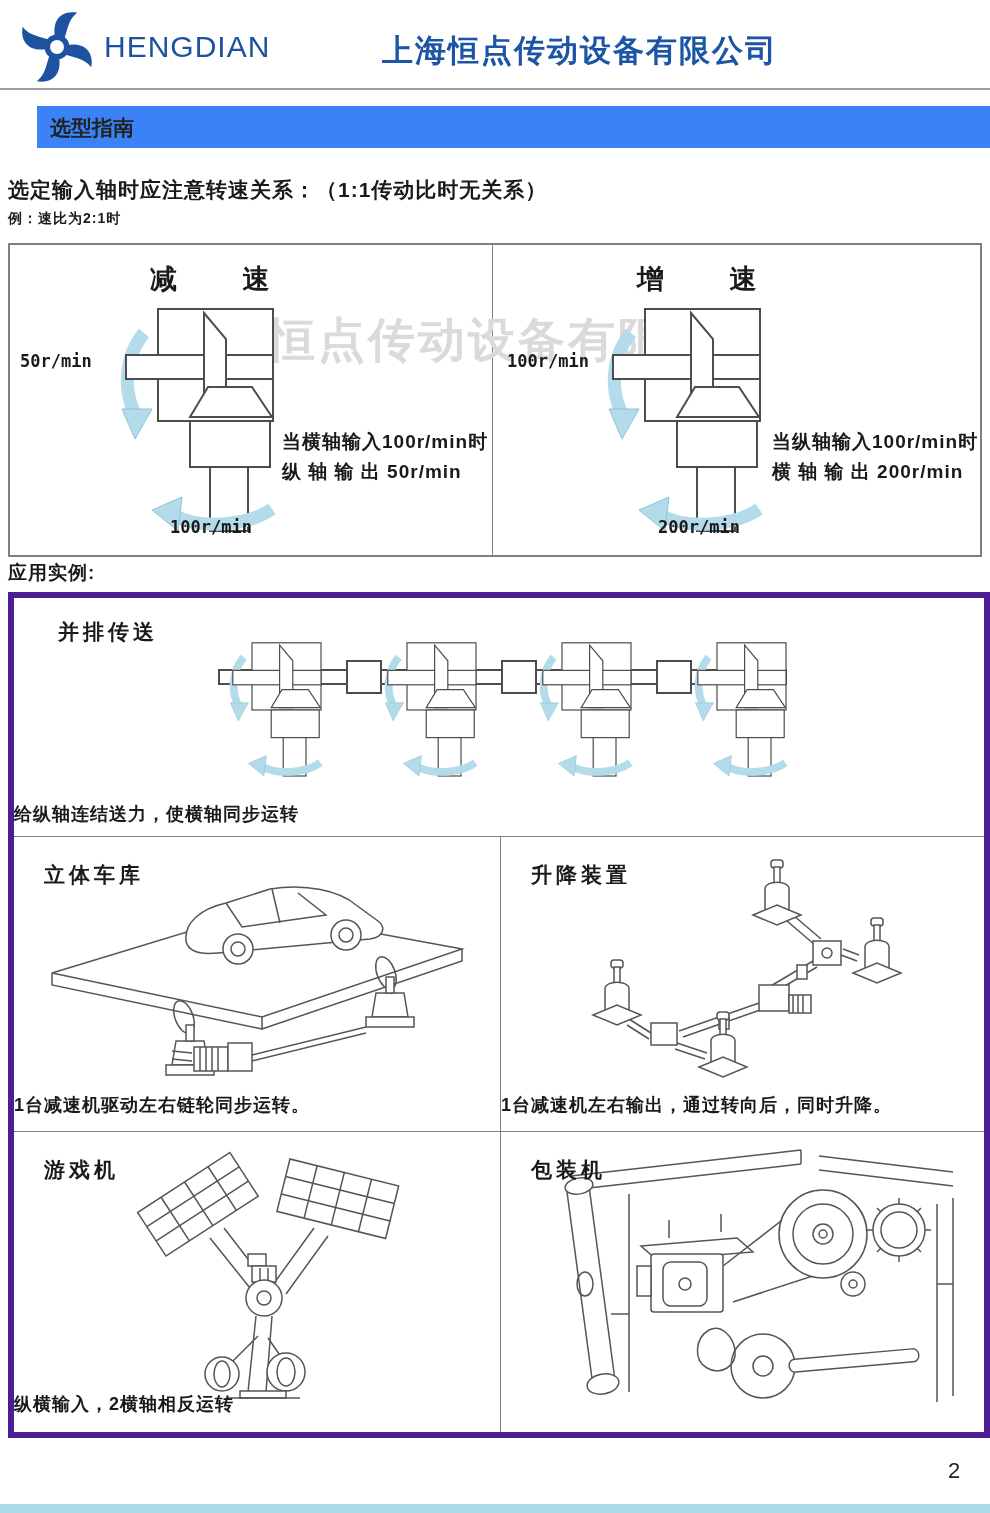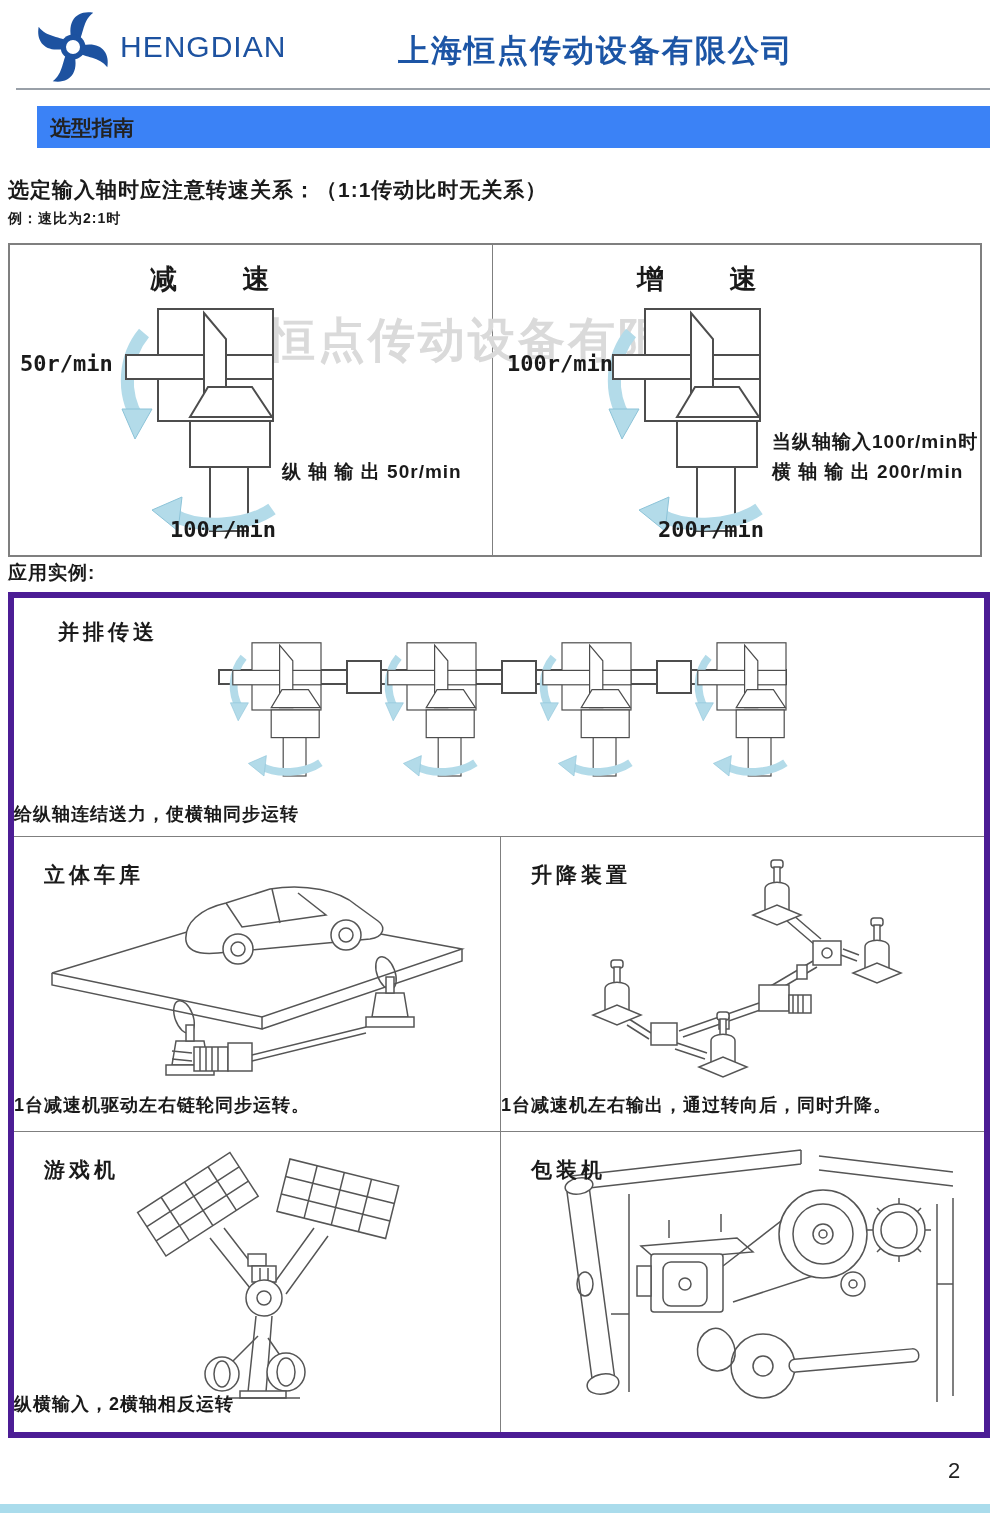--- a/index.html
+++ b/index.html
@@ -1,40 +1,40 @@
 <!DOCTYPE html>
 <html><head>
 <meta charset="utf-8">
 <style>
   html,body{margin:0;padding:0;background:#ffffff;}
   .page{position:relative;width:990px;height:1513px;background:#fff;overflow:hidden;
         font-family:"Liberation Sans","DejaVu Sans",sans-serif;color:#1a1a1a;}
   
-  .hdr{position:absolute;left:16px;top:0;width:784px;height:88px;}
+  .hdr{position:absolute;left:0;top:0;width:784px;height:88px;}
   .logo{position:absolute;left:18px;top:8px;width:78px;height:78px;}
   .brand{position:absolute;left:104px;top:30px;font-size:30px;letter-spacing:1px;
          color:#1d52a0;font-weight:400;}
   .company{position:absolute;right:6px;top:30px;font-size:31px;font-weight:bold;
            color:#1c55a5;font-family:"Liberation Serif","DejaVu Serif",serif;letter-spacing:2px;}
   .hdr-rule{position:absolute;left:0;top:88px;width:990px;height:2px;background:#99a0a8;}
   
   .secbar{position:absolute;left:0;top:106px;width:990px;height:42px;background:#3b82f6;margin-left:37px;}
   .secbar span{display:block;padding:8px 0 0 13px;font-size:21px;font-weight:bold;color:#222;}
   
   .intro1{position:absolute;left:8px;top:176px;font-size:21px;font-weight:bold;letter-spacing:1px;}
   .intro2{position:absolute;left:8px;top:210px;font-size:14px;font-weight:bold;letter-spacing:1px;}
   
   .box1{position:absolute;left:8px;top:243px;width:970px;height:310px;border:2px solid #7f7f7f;}
   .box1 .vdiv{position:absolute;left:482px;top:0;width:1px;height:100%;background:#7f7f7f;}
   .wmark{position:absolute;left:158px;top:64px;font-size:47px;font-weight:bold;color:#dadada;
          letter-spacing:3px;white-space:nowrap;z-index:1;}
   .box1 svg.diag{position:absolute;left:0;top:0;z-index:2;}
   .b1lab{position:absolute;z-index:3;font-weight:bold;}
   .sp-title{font-size:27px;word-spacing:56px;letter-spacing:1px;}
-  .rpm{font-family:"DejaVu Sans Mono","Liberation Mono",monospace;font-size:22px;font-weight:bold;}
+  .rpm{font-family:"DejaVu Sans Mono","Liberation Mono",monospace;font-size:17px;font-weight:bold;}
   .note{font-size:19px;letter-spacing:1px;line-height:30px;}
   .apps-h{position:absolute;left:8px;top:560px;font-size:19px;font-weight:bold;letter-spacing:1px;}
   .box2{position:absolute;left:8px;top:592px;width:970px;height:834px;border:6px solid #4c1d95;}
   .row1{position:absolute;left:0;top:0;width:970px;height:238px;border-bottom:1px solid #7f7f7f;}
   .cell{position:absolute;overflow:hidden;}
   .c-tl{left:0;top:239px;width:486px;height:294px;border-right:1px solid #7f7f7f;border-bottom:1px solid #7f7f7f;}
   .c-tr{left:487px;top:239px;width:483px;height:294px;border-bottom:1px solid #7f7f7f;}
   .c-bl{left:0;top:534px;width:486px;height:300px;border-right:1px solid #7f7f7f;}
   .c-br{left:487px;top:534px;width:483px;height:300px;text-align:right;}
   .cell-title{position:absolute;left:30px;top:24px;font-size:21px;font-weight:bold;letter-spacing:4px;}
@@ -97,20 +97,21 @@
           <polygon class="arrf" points="124,206 120,240 94,219"></polygon>
         </g>
       </defs>
       <use href="#gbx" transform="translate(48,46)"></use>
       <use href="#gbx" transform="translate(535,46)"></use>
     </svg>
 
     <div class="b1lab sp-title" style="left:140px;top:16px;">减 速</div>
     <div class="b1lab rpm" style="left:10px;top:106px;">50r/min</div>
     <div class="b1lab rpm" style="left:160px;top:272px;">100r/min</div>
+    <div class="b1lab note" style="left:272px;top:182px;">当横轴输入100r/min时</div>
     <div class="b1lab note" style="left:272px;top:212px;">纵 轴 输 出 50r/min</div>
 
     <div class="b1lab sp-title" style="left:627px;top:16px;">增 速</div>
     <div class="b1lab rpm" style="left:497px;top:106px;">100r/min</div>
     <div class="b1lab rpm" style="left:648px;top:272px;">200r/min</div>
     <div class="b1lab note" style="left:762px;top:182px;">当纵轴输入100r/min时</div>
     <div class="b1lab note" style="left:762px;top:212px;">横 轴 输 出 200r/min</div>
   </div>
 
   <div class="apps-h">应用实例:</div>

